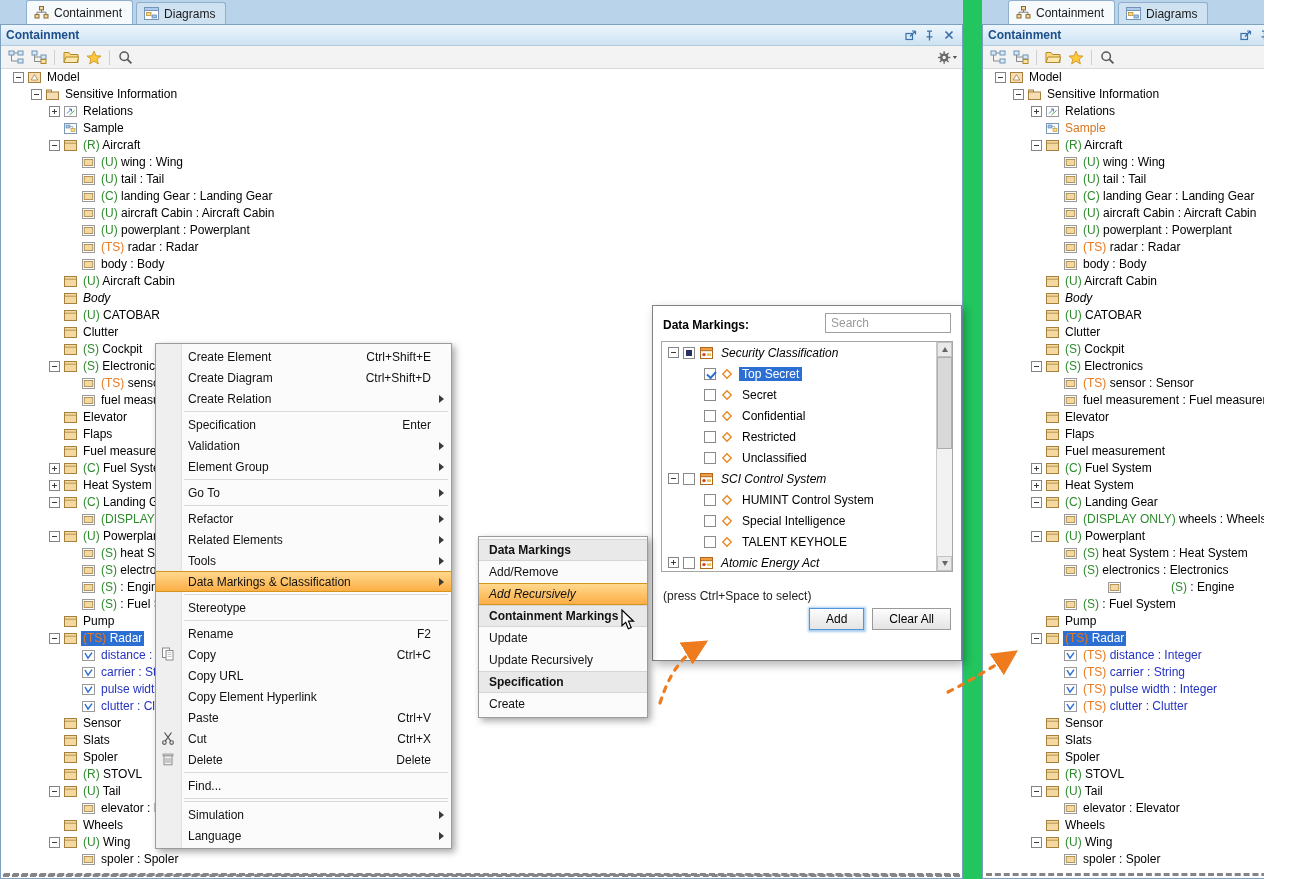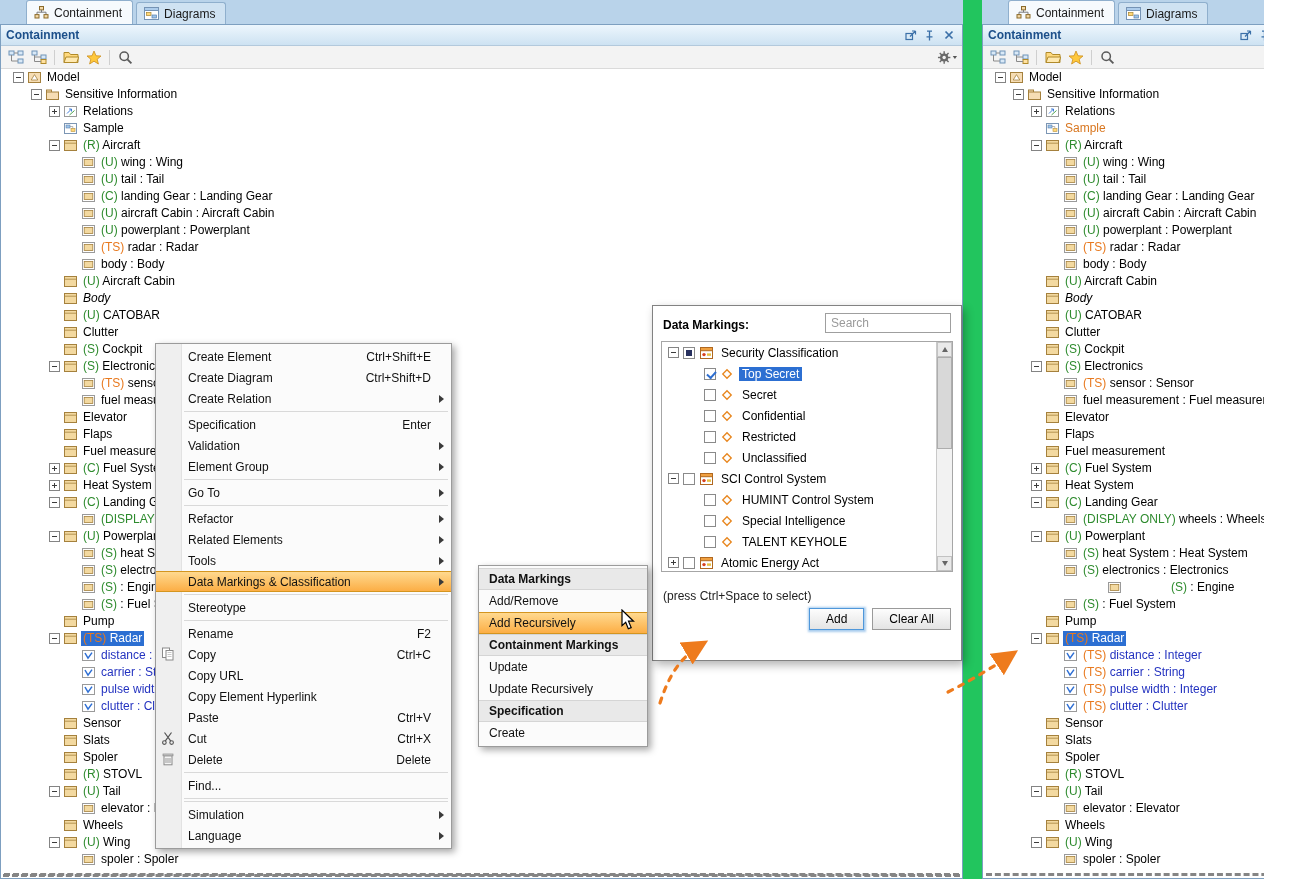--- a/index.html
+++ b/index.html
@@ -52,42 +52,42 @@
               box-shadow:3px 3px 7px rgba(0,0,0,.35); padding:2px 0; z-index:20; }
   #ctx-menu::before { content:""; position:absolute; left:0; top:0; bottom:0; width:25px; background:#efefef; border-right:1px solid #e2e2e2; }
   .mi { position:relative; height:21px; display:flex; align-items:center; padding-left:32px; padding-right:20px; font-size:12px; color:#111; }
   .mi .micon { position:absolute; left:5px; width:15px; height:15px; display:flex; }
   .mi .msc { margin-left:auto; color:#111; }
   .mi .marr { position:absolute; right:7px; width:0; height:0; border-left:5px solid #3a3a3a; border-top:4px solid transparent; border-bottom:4px solid transparent; }
   .mi.hl { background:linear-gradient(#ffd98f,#fcae45); border-top:1px solid #d4951f; border-bottom:1px solid #d4951f; }
   .msep { height:1px; background:#d9d9d9; margin:2px 3px 2px 28px; }
 
   
-  #sub-menu { position:absolute; left:478px; top:565px; width:170px; background:#fbfbfb; border:1px solid #9b9b9b;
+  #sub-menu { position:absolute; left:478px; top:536px; width:170px; background:#fbfbfb; border:1px solid #9b9b9b;
               box-shadow:3px 3px 7px rgba(0,0,0,.35); padding:2px 0; z-index:21; }
   .smi { height:22px; display:flex; align-items:center; padding:0 10px; font-size:12px; color:#111; }
   .smi.hdr { background:#e9e9e9; font-weight:700; border-top:1px solid #d5d5d5; border-bottom:1px solid #d5d5d5; }
-  .smi.hl { background:linear-gradient(#ffd98f,#fcae45); border-top:1px solid #d4951f; border-bottom:1px solid #d4951f; }
+  .smi.hl { background:linear-gradient(#ffd98f,#fcae45); border-top:1px solid #d4951f; border-bottom:1px solid #d4951f;font-style:italic; }
 
   
   #dm-dialog { position:absolute; left:652px; top:305px; width:310px; height:356px; background:#fff; border:1px solid #828282;
                box-shadow:3px 4px 9px rgba(0,0,0,.3); z-index:15; font-size:12px; }
   #dm-label { position:absolute; left:10px; top:12px; font-weight:700; color:#000; }
   #dm-search { position:absolute; right:10px; top:7px; width:126px; height:20px; border:1px solid #9f9f9f; padding:0 5px;
                font:12px "Liberation Sans","DejaVu Sans",sans-serif; color:#333; }
   #dm-search::placeholder { color:#9a9a9a; }
   #dm-tree { position:absolute; left:8px; right:8px; top:35px; height:231px; border:1px solid #a6a6a6; overflow:hidden; background:#fff; }
   .drow { height:21px; display:flex; align-items:center; white-space:nowrap; }
   .dcb { width:12px; height:12px; flex:0 0 12px; border:1px solid #8a8a8a; background:#fff; margin-right:5px; position:relative; }
   .dcb.checked::before { content:""; position:absolute; left:1.5px; top:2px; width:7px; height:4px;
                          border-left:2px solid #2f6fd0; border-bottom:2px solid #2f6fd0; transform:rotate(-48deg); }
   .dcb.partial::before { content:""; position:absolute; inset:2px; background:#27305e; }
   .dicon { width:13px; height:12px; flex:0 0 13px; margin-right:5px; display:inline-flex; }
   .dlabel { padding:0 3px; }
-  .dlabel.it { }
+  .dlabel.it { font-style:italic; }
   .dlabel.sel { background:#2c6fd2; color:#fff; }
   #dm-scroll { position:absolute; right:0; top:0; bottom:0; width:16px; background:#f2f2f2; border-left:1px solid #c9c9c9; }
   .sarr { position:absolute; left:0; width:15px; height:15px; background:#e9e9e9; border:1px solid #c2c2c2; display:flex; align-items:center; justify-content:center; }
   .sarr.up { top:0; } .sarr.down { bottom:0; }
   .tri-up { width:0; height:0; border-left:3.5px solid transparent; border-right:3.5px solid transparent; border-bottom:5px solid #666; }
   .tri-dn { width:0; height:0; border-left:3.5px solid transparent; border-right:3.5px solid transparent; border-top:5px solid #666; }
   .sthumb { position:absolute; top:15px; left:0; width:15px; height:92px; background:#d8d8d8; border:1px solid #adadad; }
   #dm-hint { position:absolute; left:10px; top:283px; color:#222; }
   #dm-buttons { position:absolute; right:10px; top:302px; display:flex; gap:8px; }
   .dbtn { height:22px; padding:0 16px; background:linear-gradient(#fdfdfd,#e4e4e4); border:1px solid #9a9a9a; border-radius:0;

